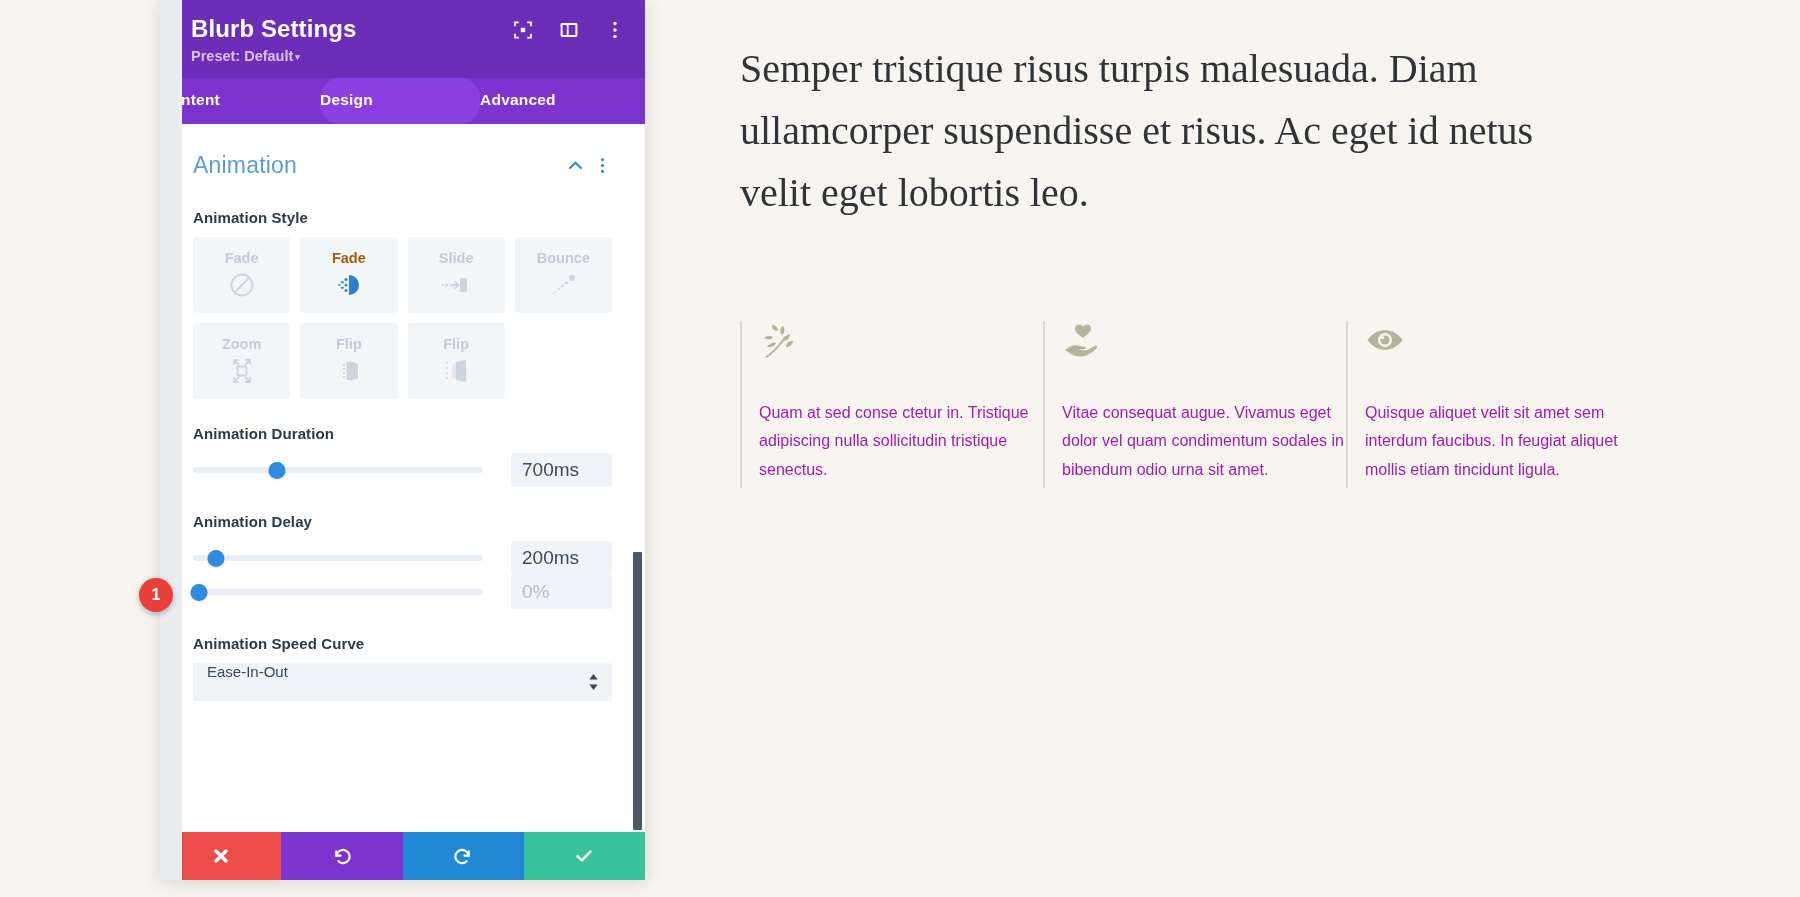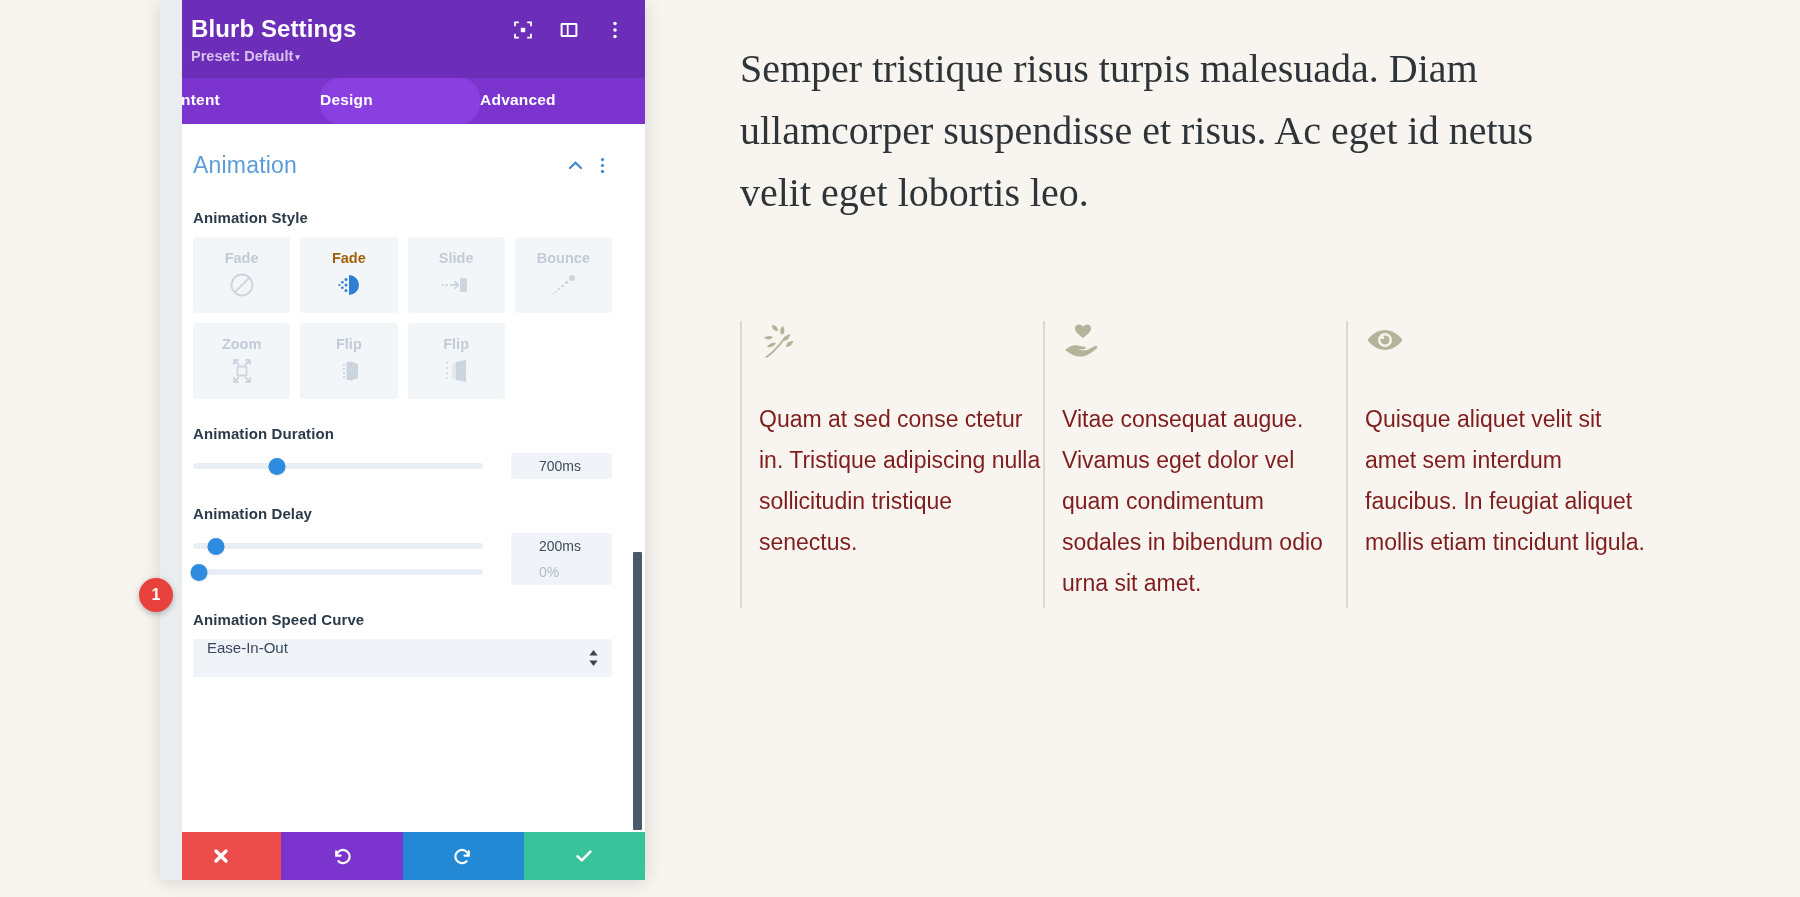--- a/index.html
+++ b/index.html
@@ -126,25 +126,25 @@
     background: #e9eef4; border-radius: 3px;
   }
   .slider-thumb {
     position: absolute; width: 17px; height: 17px;
     background: #2d8ce0; border-radius: 50%;
     transform: translateX(-50%);
     box-shadow: 0 1px 2px rgba(0,0,0,.12);
     cursor: pointer;
   }
   .num-field {
-    width: 101px; height: 26px; flex: 0 0 101px;
+    width: 101px; height: 34px; flex: 0 0 101px;
     background: #f0f3f7; border-radius: 3px;
     display: flex; align-items: center;
-    padding-left: 28px;
-    font-size: 14px; color: #3d4b5a; cursor: text;
+    padding-left: 11px;
+    font-size: 19px; color: #3d4b5a; cursor: text;
   }
   .num-field.muted { color: #b4bdc7; }
 
   
   .select-box {
     position: relative;
     height: 38px; background: #f0f3f7; border-radius: 3px;
     display: flex; align-items: flex-start;
     padding: 0 14px; cursor: pointer;
     font-size: 15px; color: #39485a;
@@ -203,21 +203,21 @@
     gap: 0;
   }
   .blurb {
     width: 303px;
     border-left: 2px solid #ddd8d0;
     padding-left: 17px;
     padding-bottom: 4px;
   }
   .blurb-ico { width: 40px; height: 40px; margin-bottom: 38px; display:block; }
   .blurb-txt {
-    font-size: 23px; line-height: 1.78; color: #7f1d1d;
+    font-size: 16px; line-height: 1.78; color: #a21caf;
   }
 </style>
 </head>
 <body>
 
 <div id="root">
 
   <div class="content">
     <div class="hero">Semper tristique risus turpis malesuada. Diam ullamcorper suspendisse et risus. Ac eget id netus velit eget lobortis leo.</div>
 

